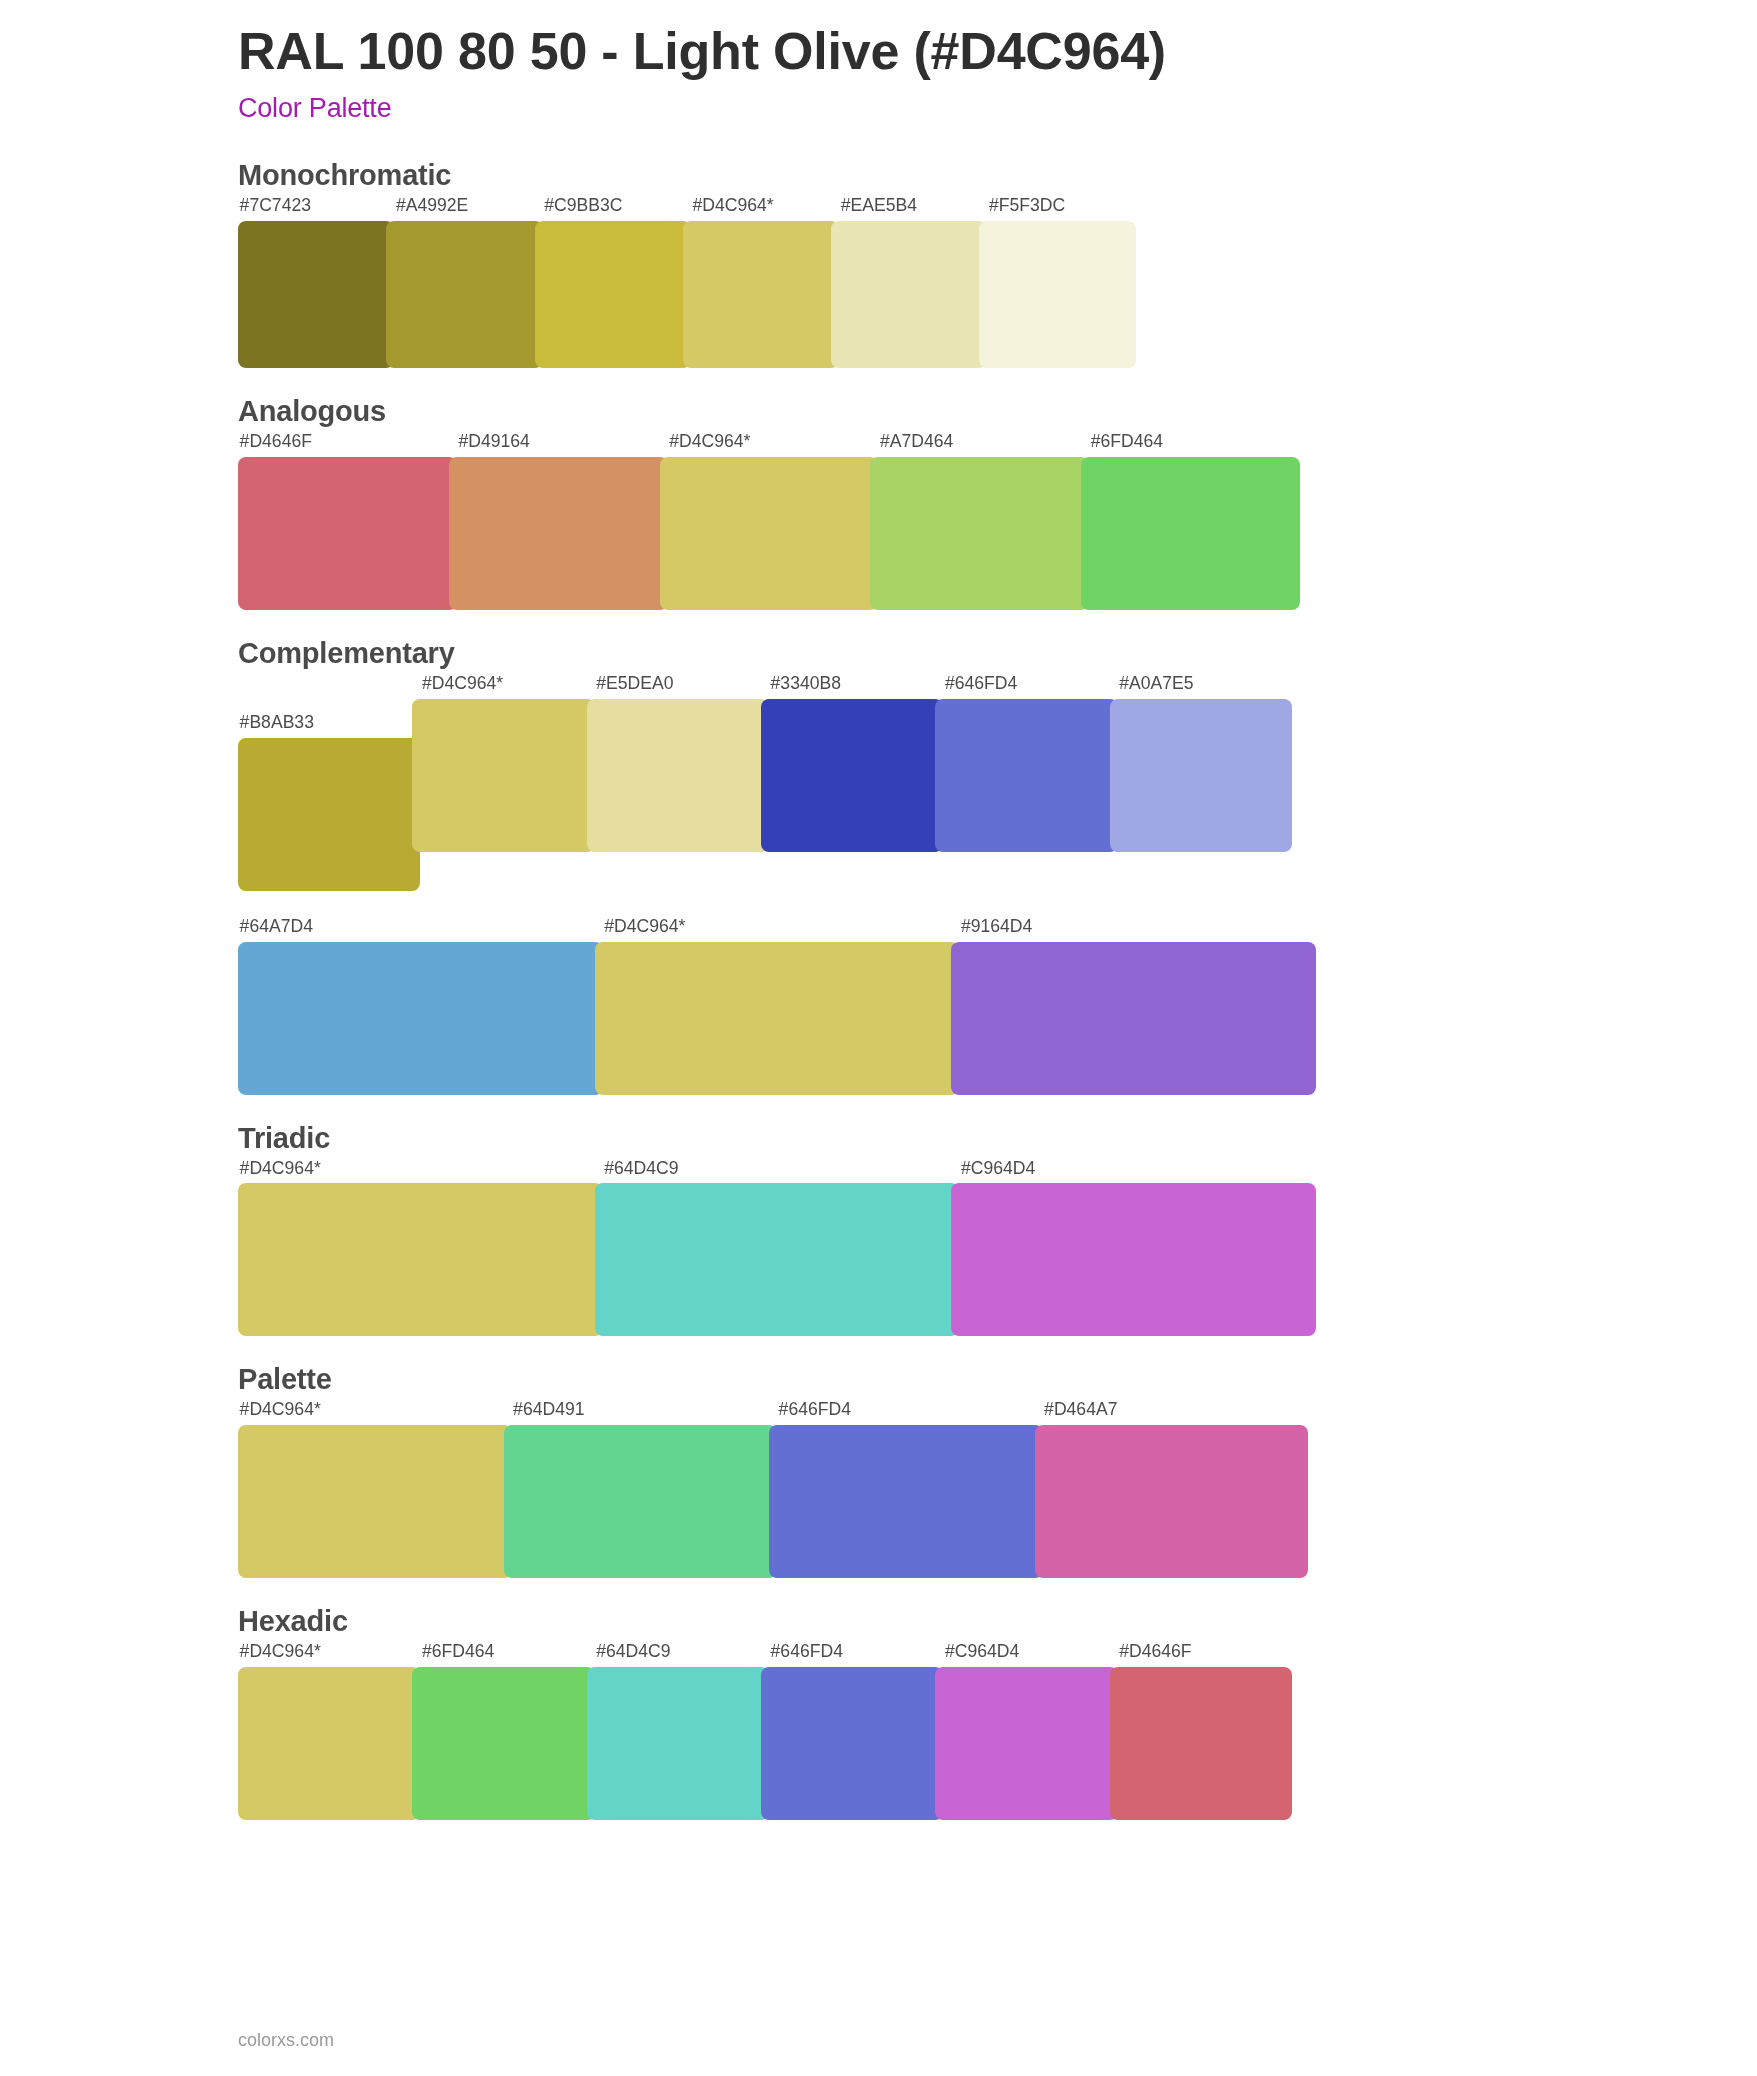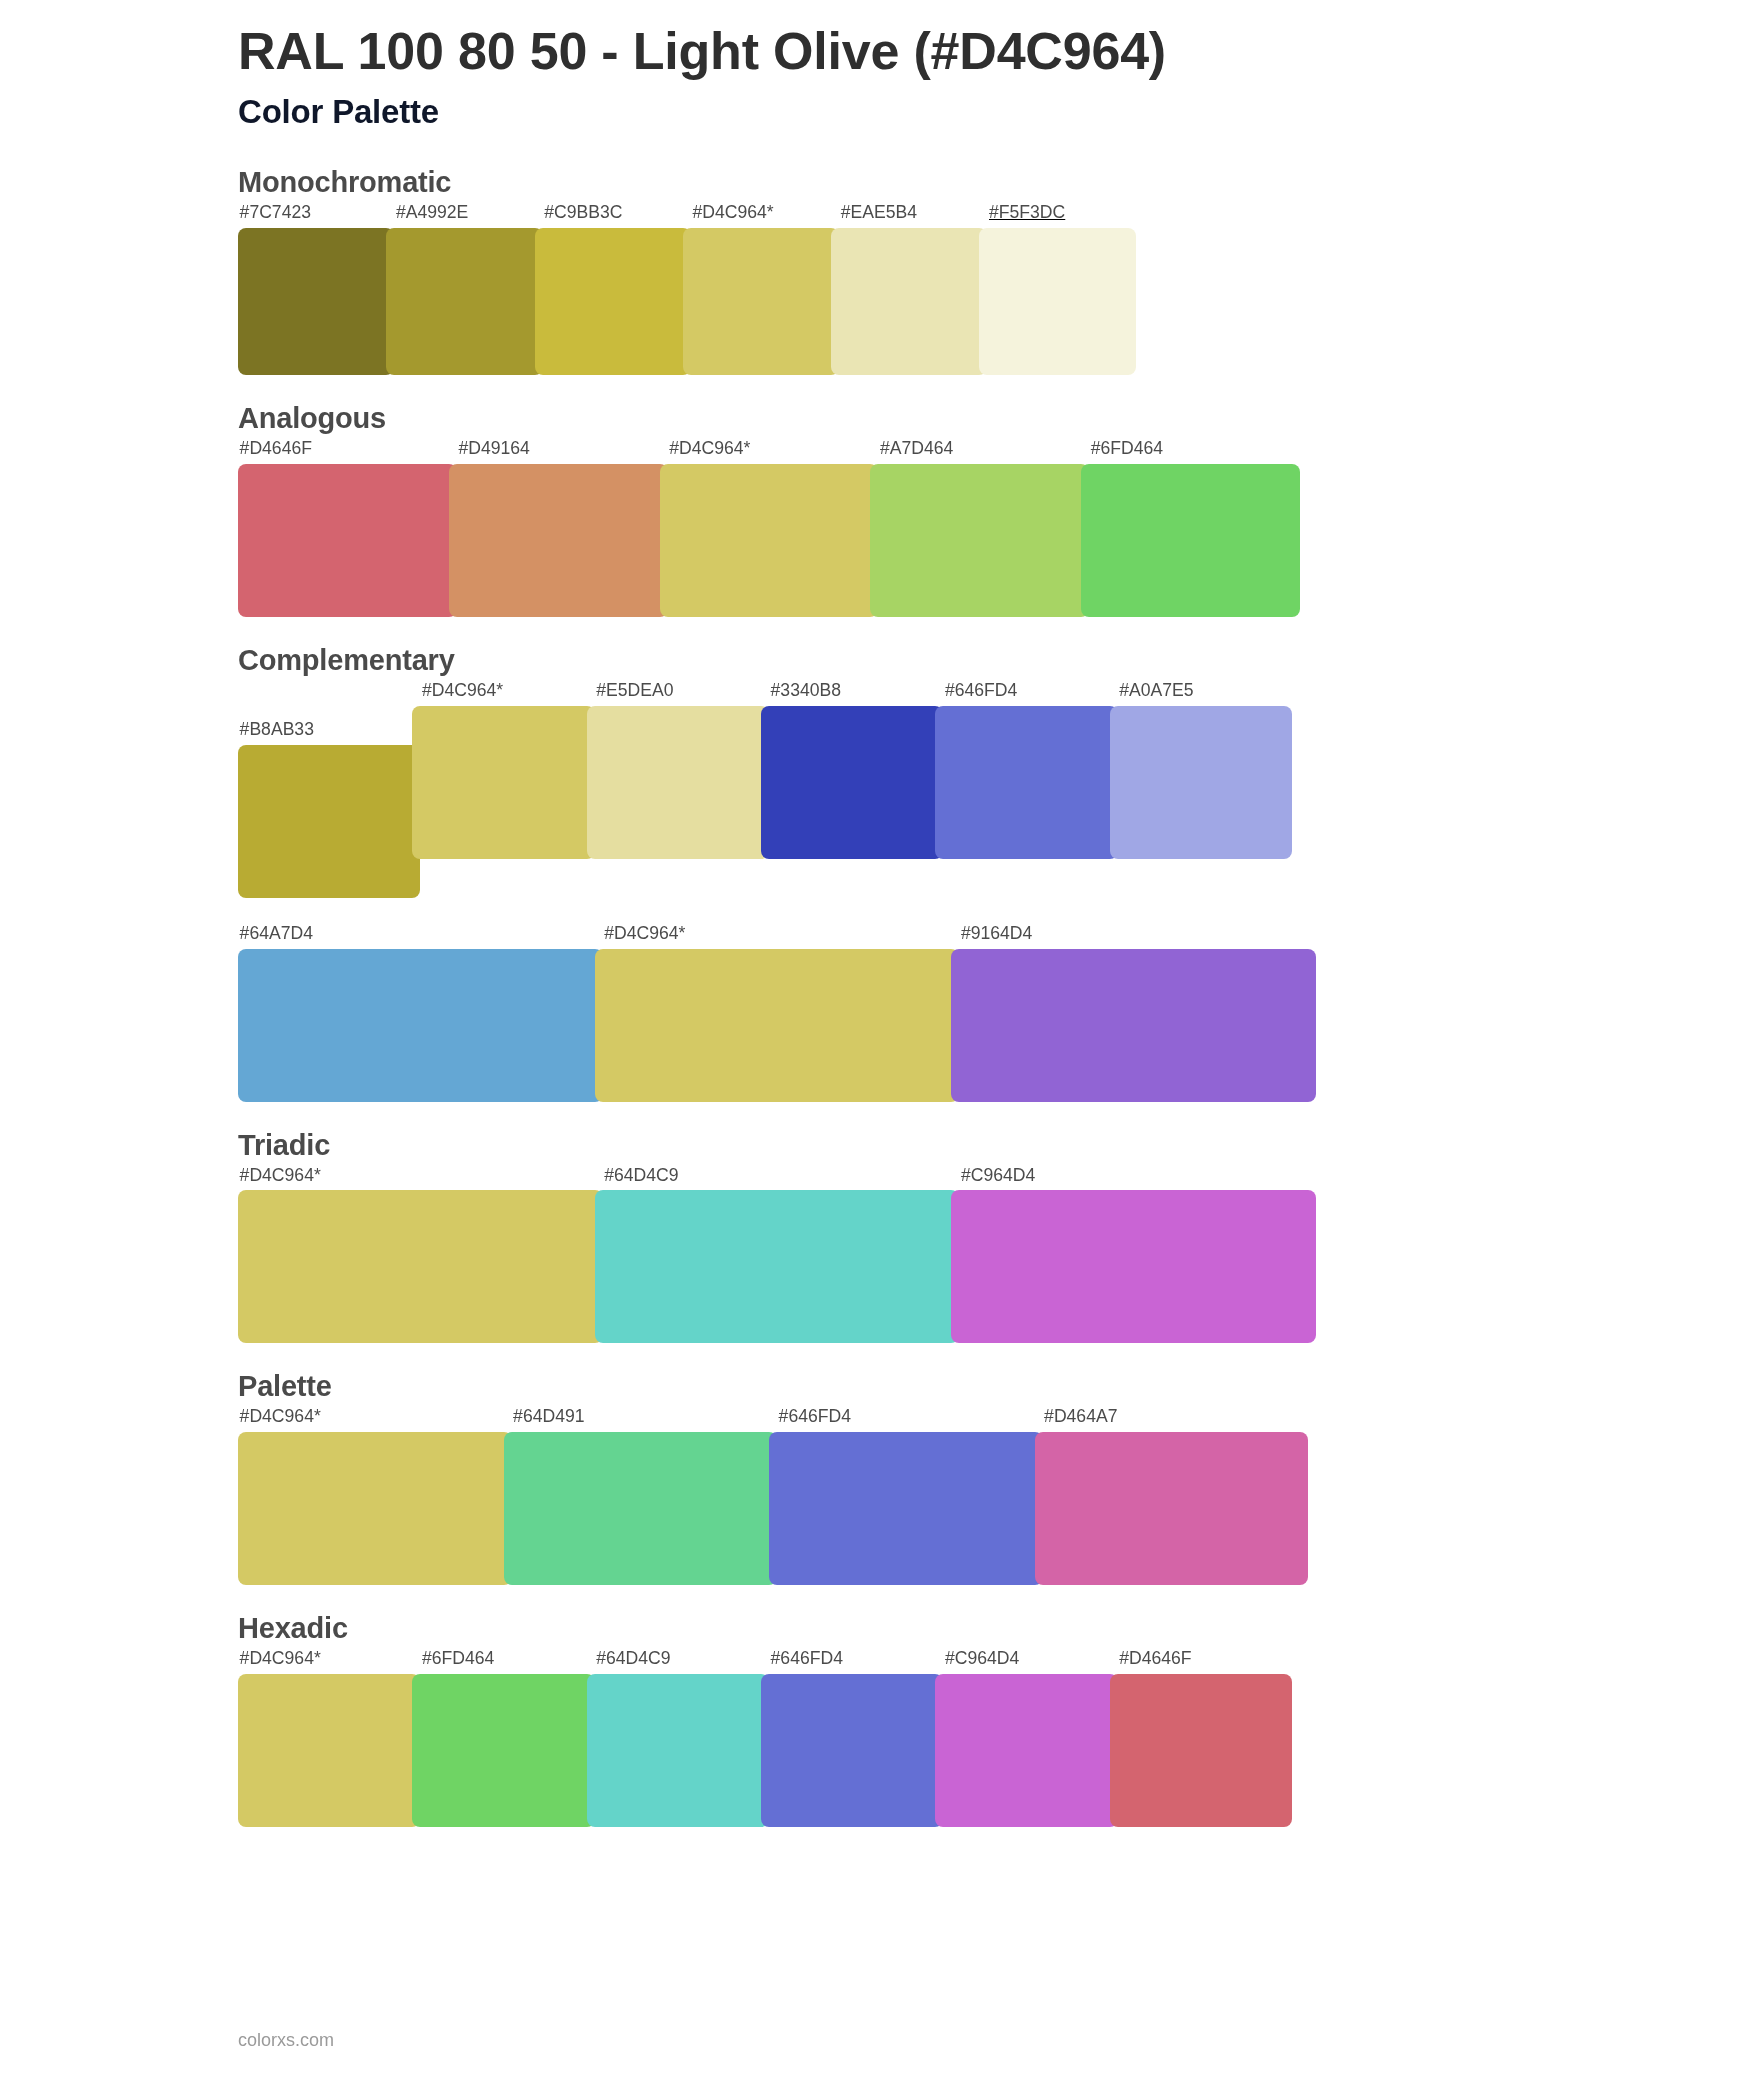--- a/index.html
+++ b/index.html
@@ -26,23 +26,23 @@
   }
   h1.title {
     font-size: 52px;
     font-weight: bold;
     color: #2f2f2f;
     margin: 0;
     letter-spacing: -0.2px;
     line-height: 1.15;
   }
   h2.subtitle {
-    font-size: 33px;
-    font-weight: bold;
-    color: #0f172a;
+    font-size: 27px;
+    font-weight: normal;
+    color: #a21caf;
     margin: 11.2px 0 0 0;
     letter-spacing: -0.2px;
   }
   .sections {
     margin-top: 35px;
   }
   .section {
     position: relative;
     padding-left: 238px;
   }
@@ -117,21 +117,21 @@
             <div class="swatch-color" style="background: rgb(201, 187, 60); height: 147px;"></div>
           </div>
           <div class="swatch" style="width: 14.2857%;">
             <div class="swatch-label">#D4C964*</div>
             <div class="swatch-color" style="background: rgb(212, 201, 100); height: 147px;"></div>
           </div>
           <div class="swatch" style="width: 14.2857%;">
             <div class="swatch-label">#EAE5B4</div>
             <div class="swatch-color" style="background: rgb(234, 229, 180); height: 147px;"></div>
           </div>
-          <div class="swatch" style="width: 14.2857%; text-decoration: underline;">
+          <div class="swatch" style="width: 14.2857%;">
             <div class="swatch-label">#F5F3DC</div>
             <div class="swatch-color" style="background: rgb(245, 243, 220); height: 147px;"></div>
           </div>
         </div>
       </div>
       <div class="section" style="margin-bottom: 27px;">
         <div class="section-title">Analogous</div>
         <div class="swatch-row">
           <div class="swatch" style="width: 20%;">
             <div class="swatch-label">#D4646F</div>

